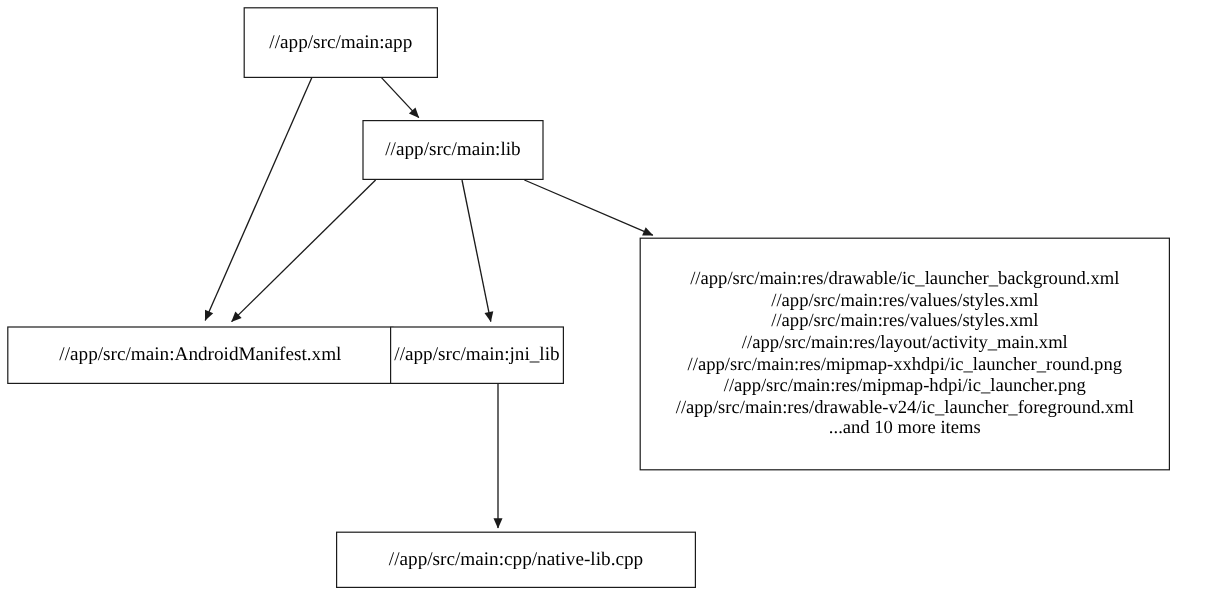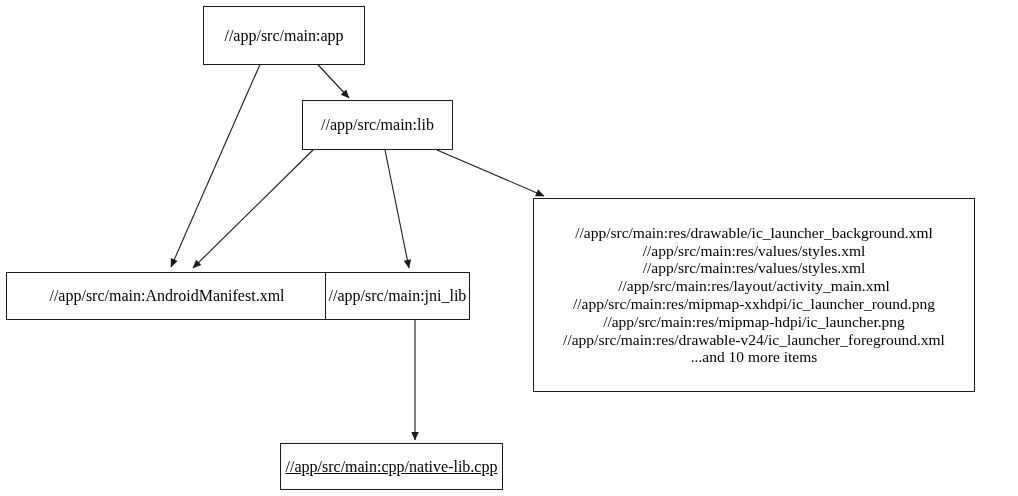--- a/index.html
+++ b/index.html
@@ -41,21 +41,21 @@
     font-size: 15.5px;
     line-height: 17.8px;
     justify-content: center;
   }
   
   .n-app      { left: 203px; top: 6px;   width: 162px; height: 59px; }
   .n-lib      { left: 302px; top: 100px; width: 151px; height: 50px; }
   .n-manifest { left: 6px;   top: 272px; width: 322px; height: 48px; }
   .n-jnilib   { left: 325px; top: 272px; width: 145px; height: 48px; }
   .n-res      { left: 533px; top: 198px; width: 442px; height: 194px; }
-  .n-cpp      { left: 280px; top: 443px; width: 223px; height: 47px; text-decoration: underline; }
+  .n-cpp      { left: 280px; top: 443px; width: 300px; height: 47px; }
 </style>
 </head>
 <body>
 
 <div class="canvas">
 
   <svg class="edges-layer" width="1018" height="496" viewBox="0 0 1018 496" xmlns="http://www.w3.org/2000/svg">
     <defs>
       <marker id="arrow" viewBox="0 0 10 10" refX="9.5" refY="5" markerWidth="11" markerHeight="8.5" markerUnits="userSpaceOnUse" orient="auto">
         <path d="M0,0.6 L10,5 L0,9.4 z" fill="#1a1a1a"></path>

